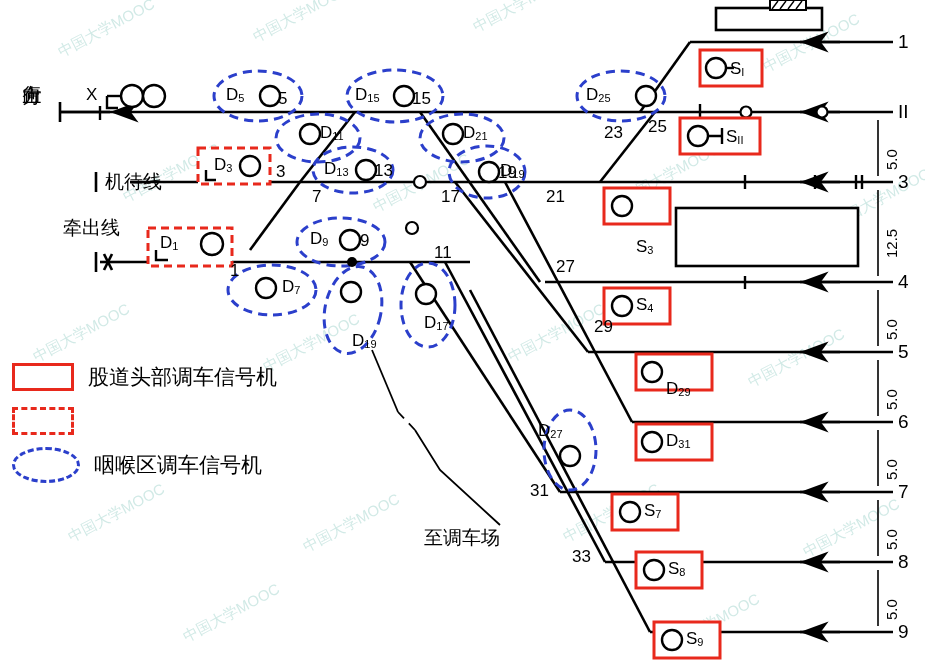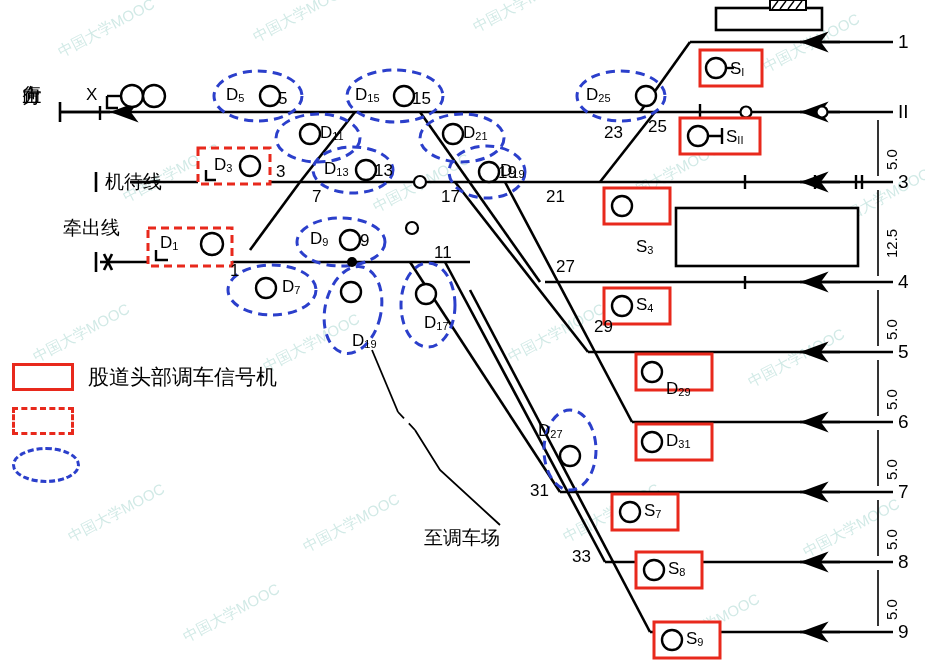--- a/index.html
+++ b/index.html
@@ -370,16 +370,17 @@
   <div class="legend">
     <div class="legend-row">
       <div class="legend-box lb-solid"></div>
       <div class="legend-text">股道头部调车信号机</div>
     </div>
     <div class="legend-row">
       <div class="legend-box lb-dashed"></div>
     </div>
     <div class="legend-row">
       <div class="lb-ellipse"></div>
+      <div class="legend-text">咽喉区调车信号机</div>
     </div>
   </div>
 
 </div>
 
 </body></html>

